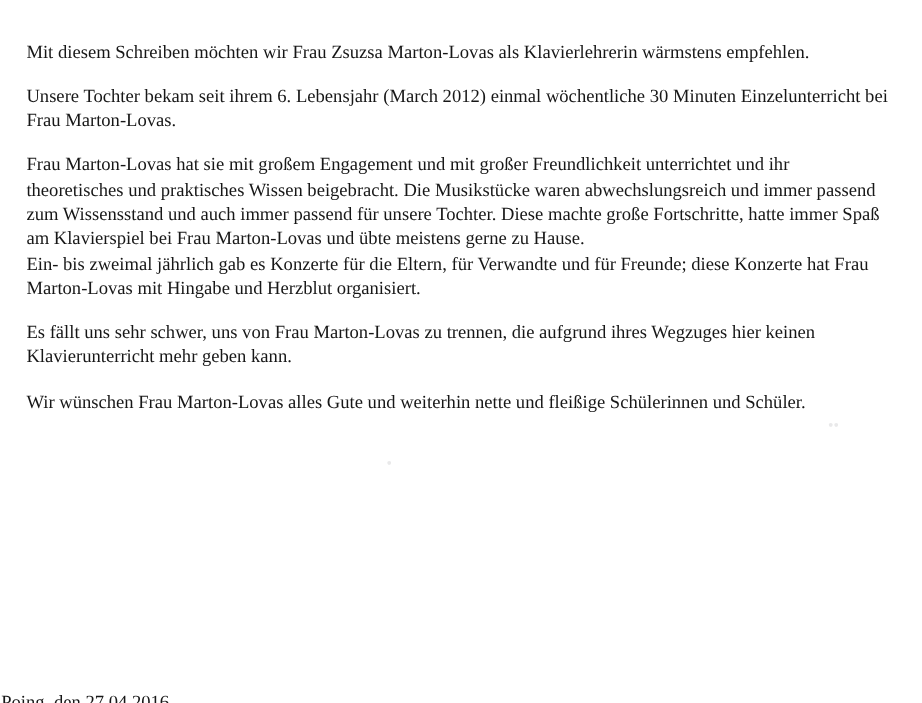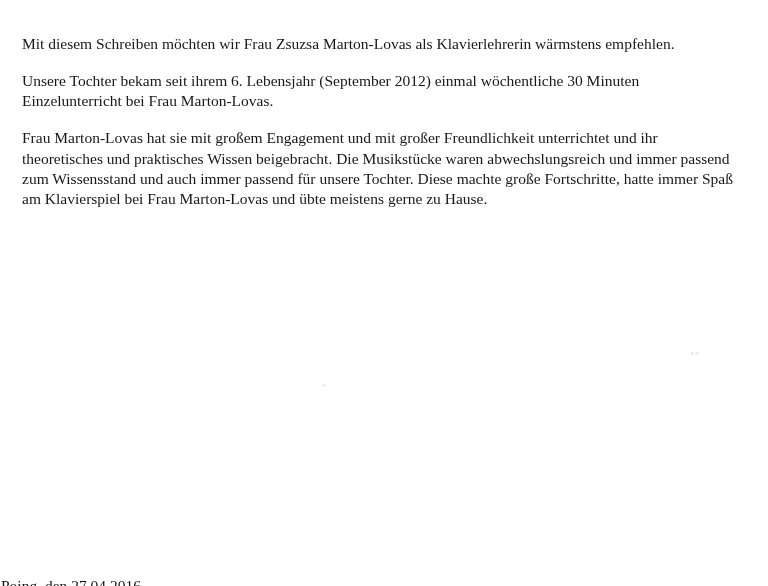--- a/index.html
+++ b/index.html
@@ -79,30 +79,33 @@
 
 <div class="page">
 
 
   <div class="body-block">
 
     <div class="gap-lg"></div>
     <p class="para">Mit diesem Schreiben möchten wir Frau Zsuzsa Marton-Lovas als Klavierlehrerin wärmstens empfehlen.</p>
 
     <div class="gap-md"></div>
-    <p class="para">Unsere Tochter bekam seit ihrem 6. Lebensjahr (September 2012) einmal wöchentliche 30 Minuten Einzelunterricht bei Frau Marton-Lovas.</p>
+    <p class="para">Unsere Tochter bekam seit ihrem 6. Lebensjahr (March 2012) einmal wöchentliche 30 Minuten Einzelunterricht bei Frau Marton-Lovas.</p>
 
     <div class="gap-md"></div>
     <p class="para">Frau Marton-Lovas hat sie mit großem Engagement und mit großer Freundlichkeit unterrichtet und ihr theoretisches und praktisches Wissen beigebracht. Die Musikstücke waren abwechslungsreich und immer passend zum Wissensstand und auch immer passend für unsere Tochter. Diese machte große Fortschritte, hatte immer Spaß am Klavierspiel bei Frau Marton-Lovas und übte meistens gerne zu Hause.</p>
 
     <div class="gap-sm"></div>
+    <p class="para">Ein- bis zweimal jährlich gab es Konzerte für die Eltern, für Verwandte und für Freunde; diese Konzerte hat Frau Marton-Lovas mit Hingabe und Herzblut organisiert.</p>
 
     <div class="gap-md"></div>
+    <p class="para">Es fällt uns sehr schwer, uns von Frau Marton-Lovas zu trennen, die aufgrund ihres Wegzuges hier keinen Klavierunterricht mehr geben kann.</p>
 
     <div class="gap-md"></div>
+    <p class="para">Wir wünschen Frau Marton-Lovas alles Gute und weiterhin nette und fleißige Schülerinnen und Schüler.</p>
 
   </div>
 
   <div class="faint-mark mark-a">••</div>
   <div class="faint-mark mark-b">•</div>
 
   <div class="footer-wrap">
     <div class="footer-line">Poing, den 27.04.2016</div>
   </div>
 

